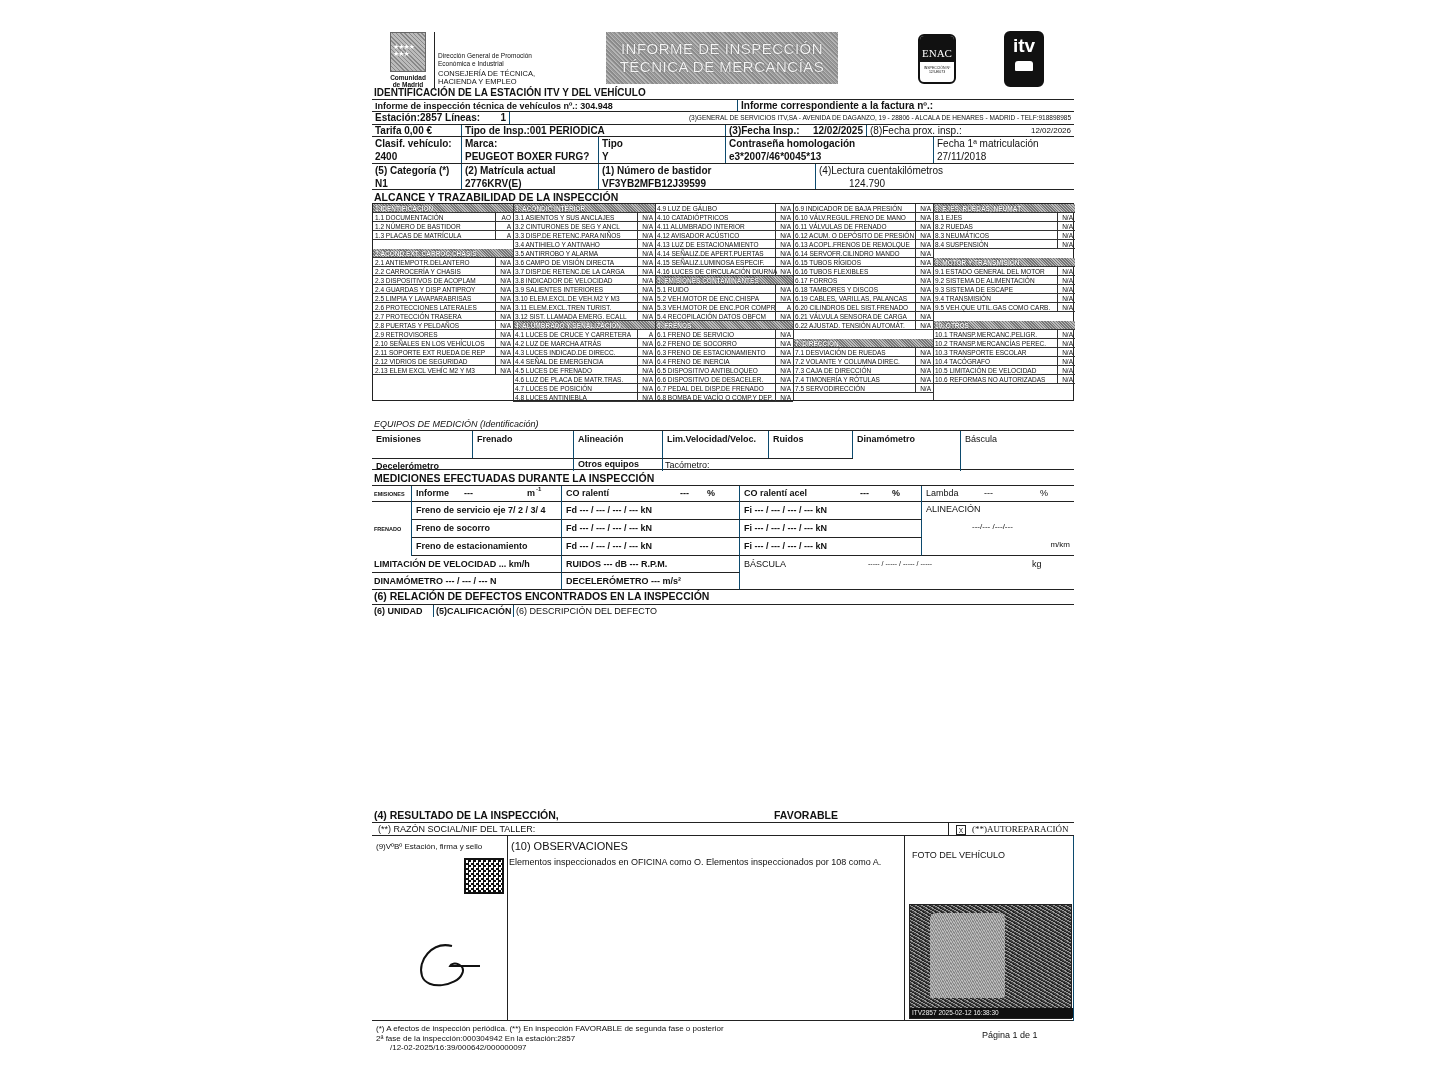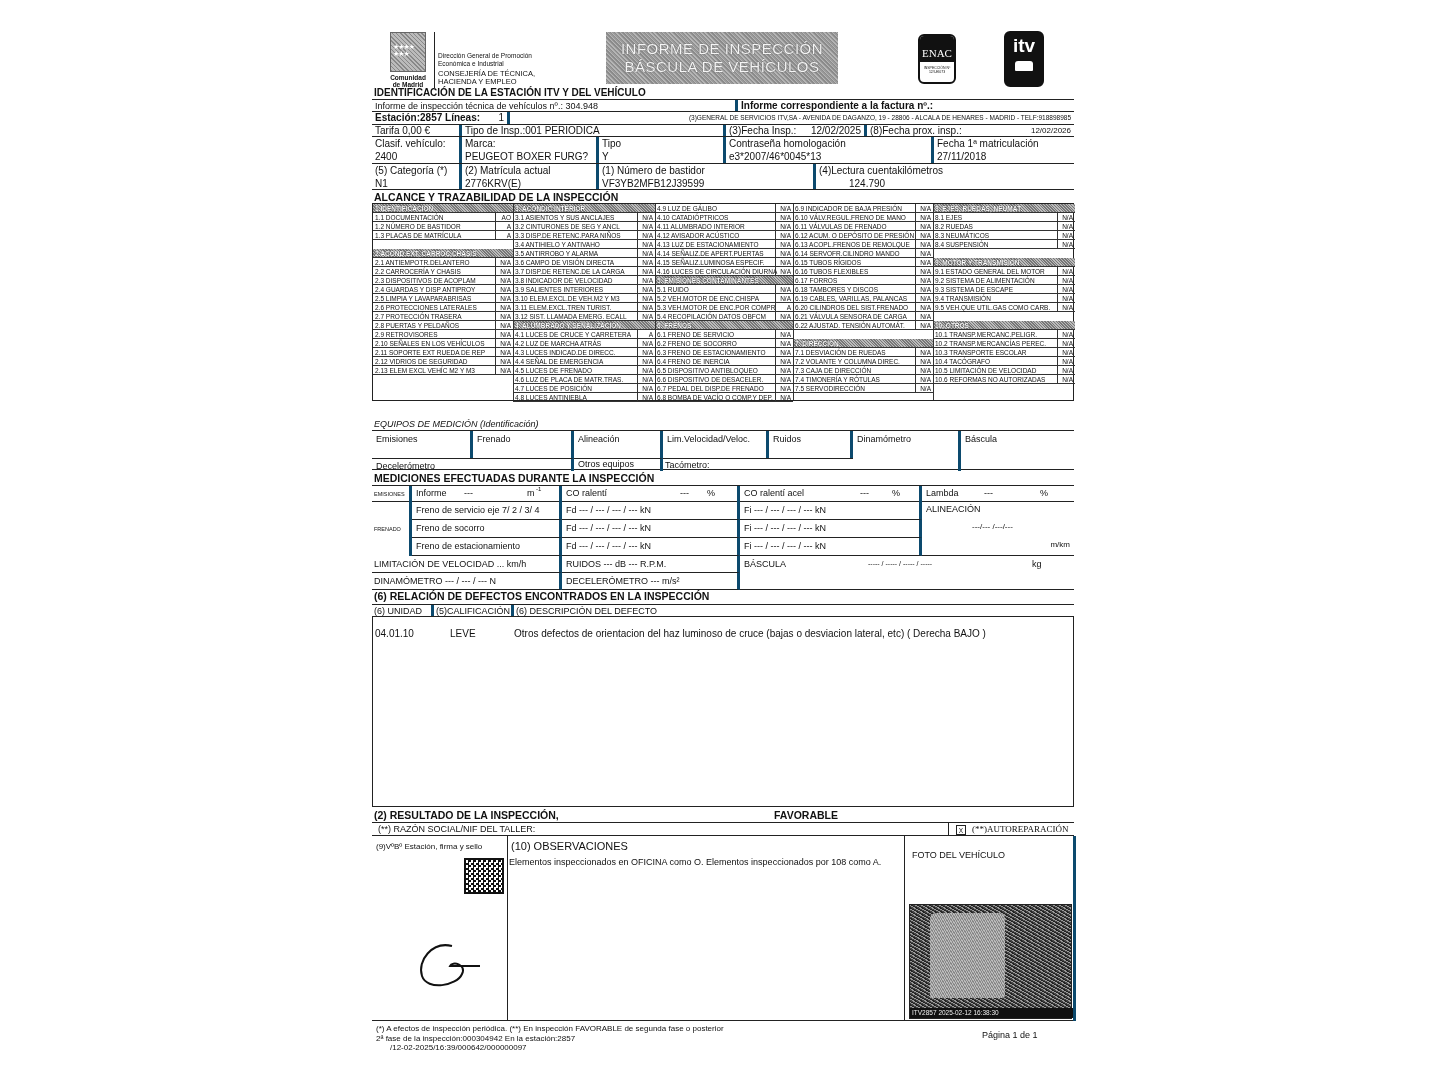--- a/index.html
+++ b/index.html
@@ -4,21 +4,21 @@
 <style>
   * { box-sizing: border-box; margin: 0; padding: 0; }
   html, body { width: 1440px; height: 1080px; background: #fff; overflow: hidden; }
   body { font-family: "Liberation Sans", sans-serif; color: #111; position: relative; }
   .page { position: absolute; left: 372px; top: 28px; width: 704px; height: 1030px; }
   .abs { position: absolute; }
   .b { border: 1px solid #222; }
   .bt { border-top: 1px solid #222; }
   .bb { border-bottom: 1px solid #222; }
   .bl { border-left: 1px solid #222; }
-  .br { border-right: 3px solid #0c4a6e; }
+  .br { border-right: 1px solid #0c4a6e; font-weight: bold; }
   .bold { font-weight: bold; }
   .f11 { font-size: 11px; }
   .f10 { font-size: 10px; }
   .f9 { font-size: 9px; }
   .f8 { font-size: 8px; }
   .f7 { font-size: 6.5px; }
 
   
   .logo-cm { left: 18px; top: 4px; width: 36px; height: 40px; background: repeating-linear-gradient(45deg,#888 0 1px,#bbb 1px 3px); border: 1px solid #666; }
   .logo-cm .stars { position: absolute; left: 2px; top: 10px; color: #fff; font-size: 7px; letter-spacing: -1px; line-height: 7px; }
@@ -60,21 +60,21 @@
   </div>
   <div class="abs bl" style="left:62px;top:4px;height:56px;"></div>
   <div class="abs f7" style="left:66px;top:24px;line-height:8px;">
     <div>Dirección General de Promoción</div>
     <div>Económica e Industrial</div>
     <div style="margin-top:2px;font-size:7.5px">CONSEJERÍA DE TÉCNICA,</div>
     <div style="font-size:7.5px">HACIENDA Y EMPLEO</div>
   </div>
   <div class="abs title-box">
     <span>INFORME DE INSPECCIÓN</span>
-    <span>BÁSCULA DE VEHÍCULOS</span>
+    <span>TÉCNICA DE MERCANCÍAS</span>
   </div>
   <div class="abs enac">
     <div class="top">ENAC</div>
     <div class="bot">INSPECCIÓN Nº 12/I-EI073</div>
   </div>
   <div class="abs itv">
     <div class="inner">itv</div>
     <div class="car"></div>
   </div>
 
@@ -715,29 +715,22 @@
     <div class="abs bb br f9" style="left:190px;top:87px;width:178px;height:17px;line-height:16px;padding-left:4px">DECELERÓMETRO    ---         m/s²</div>
     <div class="abs bb" style="left:368px;top:103px;width:334px;height:1px;"></div>
   </div>
 
   <div class="abs hdr-sec" style="left:2px;top:562px;">(6) RELACIÓN DE DEFECTOS ENCONTRADOS EN LA INSPECCIÓN</div>
   <div class="abs bt" style="left:0;top:576px;width:702px;height:12px;">
     <div class="abs br f9" style="left:2px;top:0;width:60px;height:12px;line-height:12px">(6) UNIDAD</div>
     <div class="abs br f9" style="left:62px;top:0;width:80px;height:12px;line-height:12px;padding-left:2px">(5)CALIFICACIÓN</div>
     <div class="abs f9" style="left:142px;top:0;width:300px;height:12px;line-height:12px;padding-left:2px">(6) DESCRIPCIÓN DEL DEFECTO</div>
   </div>
-  <div class="abs b" style="left:0;top:588px;width:702px;height:191px;">
-    <div class="abs f10" style="left:2px;top:11px;width:700px;">
-      <span class="abs" style="left:0">04.01.10</span>
-      <span class="abs" style="left:75px">LEVE</span>
-      <span class="abs" style="left:139px">Otros defectos de orientacion del haz luminoso de cruce (bajas o desviacion lateral, etc) ( Derecha BAJO )</span>
-    </div>
-  </div>
-
-  <div class="abs hdr-sec" style="left:2px;top:781px;">(2) RESULTADO DE LA INSPECCIÓN,</div>
+
+  <div class="abs hdr-sec" style="left:2px;top:781px;">(4) RESULTADO DE LA INSPECCIÓN,</div>
   <div class="abs hdr-sec" style="left:402px;top:781px;">FAVORABLE</div>
   <div class="abs bt bb" style="left:0;top:794px;width:702px;height:14px;">
     <div class="abs f9" style="left:6px;top:1px;">(**) RAZÓN SOCIAL/NIF DEL TALLER:</div>
     <div class="abs bl" style="left:576px;top:0;height:13px;"></div>
     <div class="abs b f7" style="left:584px;top:2px;width:10px;height:10px;text-align:center;line-height:9px">X</div>
     <div class="abs f9" style="left:600px;top:1px;font-family:Liberation Serif, serif;">(**)AUTOREPARACIÓN</div>
   </div>
 
   <div class="abs bb" style="left:0;top:808px;width:702px;height:185px;">
     <div class="abs f8" style="left:4px;top:6px;">(9)VºBº Estación, firma y sello</div>

